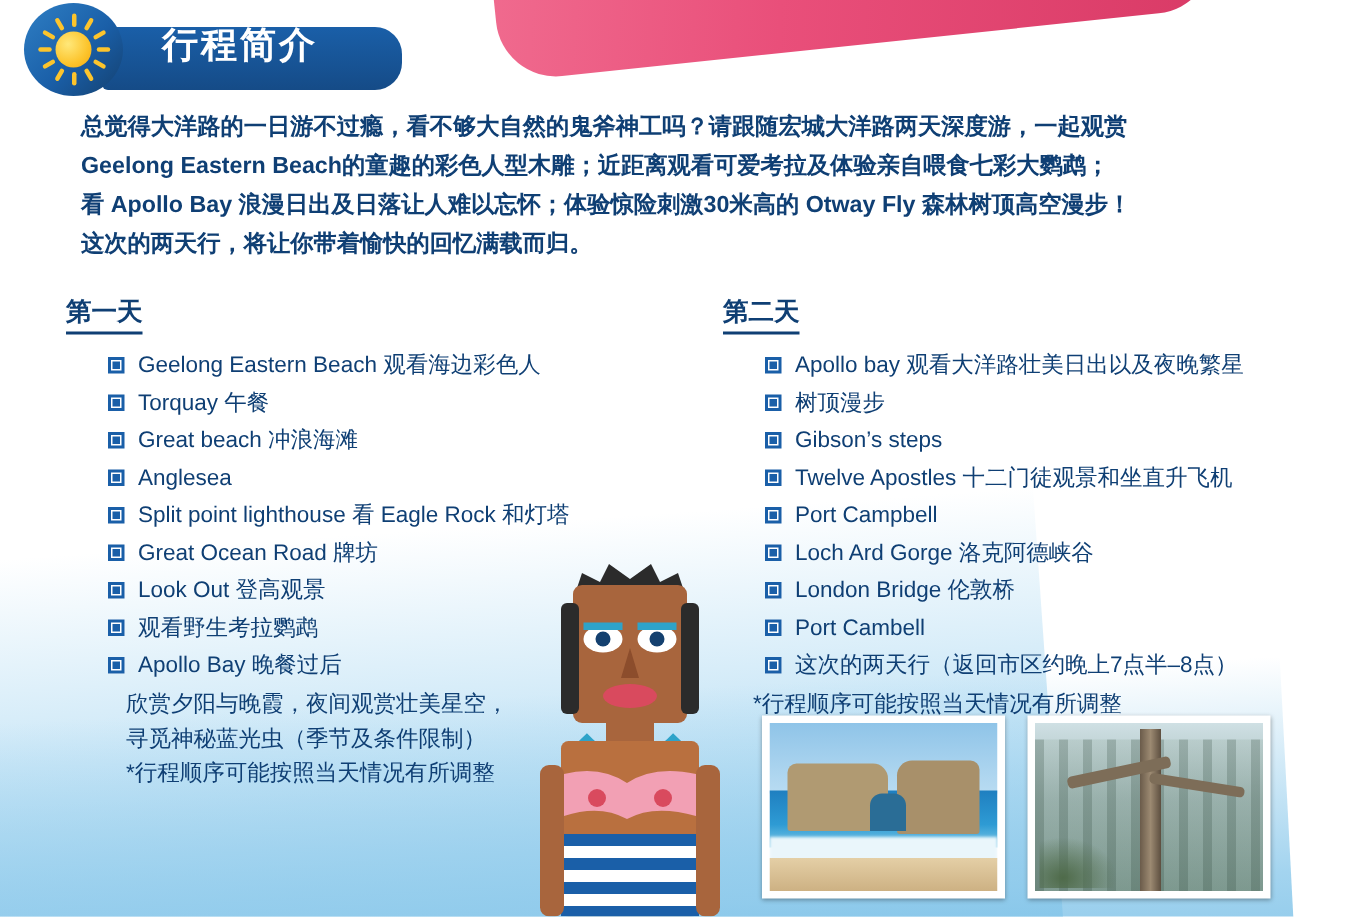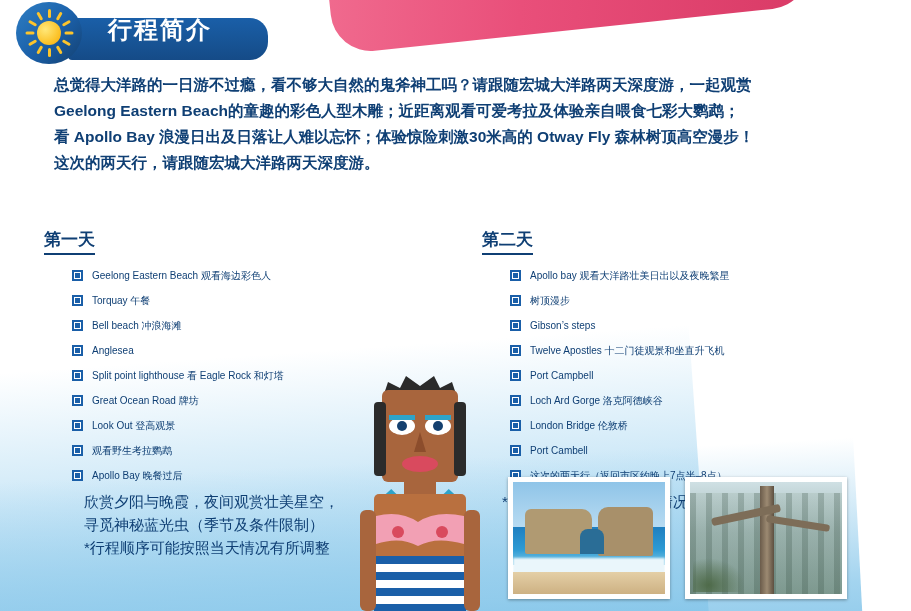--- a/index.html
+++ b/index.html
@@ -118,33 +118,32 @@
   .col-right { left: 482px; top: 196px; width: 425px; }
 
   .col-title {
     color: #0f3f74;
     font-size: 17px;
     font-weight: bold;
     display: inline-block;
     border-bottom: 2px solid #0f3f74;
     padding-bottom: 2px;
     margin-bottom: 10px;
-    margin-top: 32px;
   }
 
   ul.items {
     list-style: none;
     margin: 0; padding: 0;
   }
   ul.items li {
     display: flex;
     align-items: flex-start;
     margin-bottom: 3px;
     color: #0f3f74;
-    font-size: 10px;
+    font-size: 15px;
     line-height: 22px;
     white-space: nowrap;
     padding-left: 28px;
   }
   .bullet {
     flex: 0 0 auto;
     width: 11px; height: 11px;
     margin: 5px 9px 0 0;
     border: 2px solid #1a5fa8;
     background: #ffffff;
@@ -248,37 +247,37 @@
     <div class="ray" style="transform:rotate(300deg)"></div>
     <div class="ray" style="transform:rotate(330deg)"></div>
   </div>
 </div>
 <div class="header-title">行程简介</div>
 
 <div class="intro">
   <div>总觉得大洋路的一日游不过瘾，看不够大自然的鬼斧神工吗？请跟随宏城大洋路两天深度游，一起观赏</div>
   <div>Geelong Eastern Beach的童趣的彩色人型木雕；近距离观看可爱考拉及体验亲自喂食七彩大鹦鹉；</div>
   <div>看 Apollo Bay 浪漫日出及日落让人难以忘怀；体验惊险刺激30米高的 Otway Fly 森林树顶高空漫步！</div>
-  <div>这次的两天行，请跟随宏城大洋路两天深度游。</div>
+  <div>这次的两天行，将让你带着愉快的回忆满载而归。</div>
 </div>
 
 <div class="col col-left">
   <div class="col-title">第一天</div>
   <ul class="items">
     <li>
         <span class="bullet"></span>
         <span class="item-text">Geelong Eastern Beach 观看海边彩色人</span>
       </li>
     <li>
         <span class="bullet"></span>
         <span class="item-text">Torquay 午餐</span>
       </li>
     <li>
         <span class="bullet"></span>
-        <span class="item-text">Bell beach 冲浪海滩</span>
+        <span class="item-text">Great beach 冲浪海滩</span>
       </li>
     <li>
         <span class="bullet"></span>
         <span class="item-text">Anglesea</span>
       </li>
     <li>
         <span class="bullet"></span>
         <span class="item-text">Split point lighthouse 看 Eagle Rock 和灯塔</span>
       </li>
     <li>

